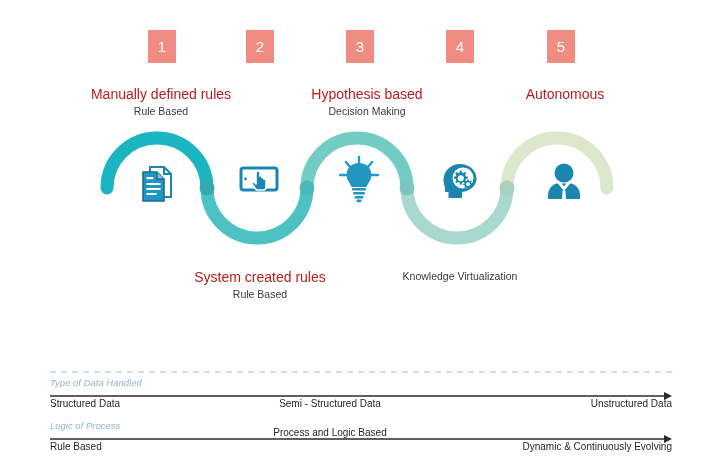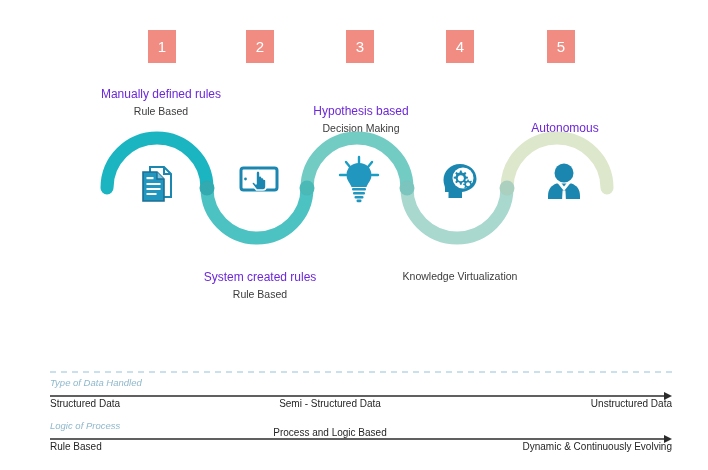--- a/index.html
+++ b/index.html
@@ -35,22 +35,22 @@
   }
 
   
   .cap {
     position: absolute;
     text-align: center;
     width: 220px;
   }
   .cap .t {
     display: block;
-    color: #6d28d9;
-    font-size: 12px;
+    color: #b91c1c;
+    font-size: 14px;
     line-height: 18px;
     white-space: nowrap;
   }
   .cap .s {
     display: block;
     color: #3B3B3B;
     font-size: 10.5px;
     line-height: 16px;
     white-space: nowrap;
   }
@@ -104,25 +104,25 @@
   <div class="badge" style="left:148px; top:30px;">1</div>
   <div class="badge" style="left:246px; top:30px;">2</div>
   <div class="badge" style="left:346px; top:30px;">3</div>
   <div class="badge" style="left:446px; top:30px;">4</div>
   <div class="badge" style="left:547px; top:30px;">5</div>
 
   <div class="cap" style="left:51px; top:85px;">
     <span class="t">Manually defined rules</span>
     <span class="s">Rule Based</span>
   </div>
-  <div class="cap" style="left:251px; top:85px;margin-top:17px;">
+  <div class="cap" style="left:257px; top:85px;">
     <span class="t">Hypothesis based</span>
     <span class="s">Decision Making</span>
   </div>
-  <div class="cap" style="left:455px; top:85px;margin-top:34px;">
+  <div class="cap" style="left:455px; top:85px;">
     <span class="t">Autonomous</span>
   </div>
 
   <div class="cap" style="left:150px; top:268px;">
     <span class="t">System created rules</span>
     <span class="s">Rule Based</span>
   </div>
   <div class="cap" style="left:350px; top:268px;">
     <span class="s">Knowledge Virtualization</span>
   </div>

